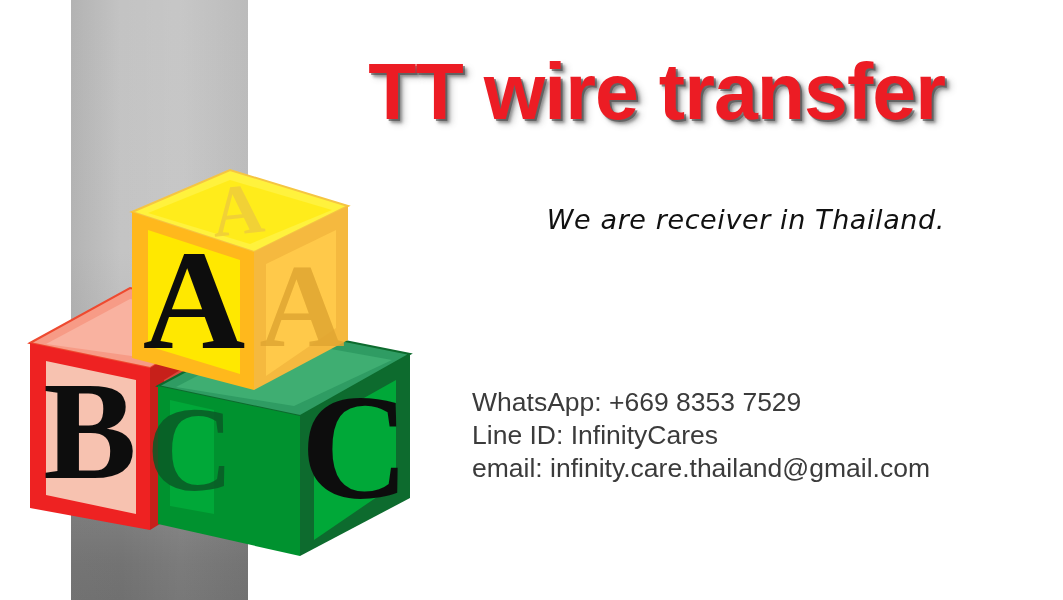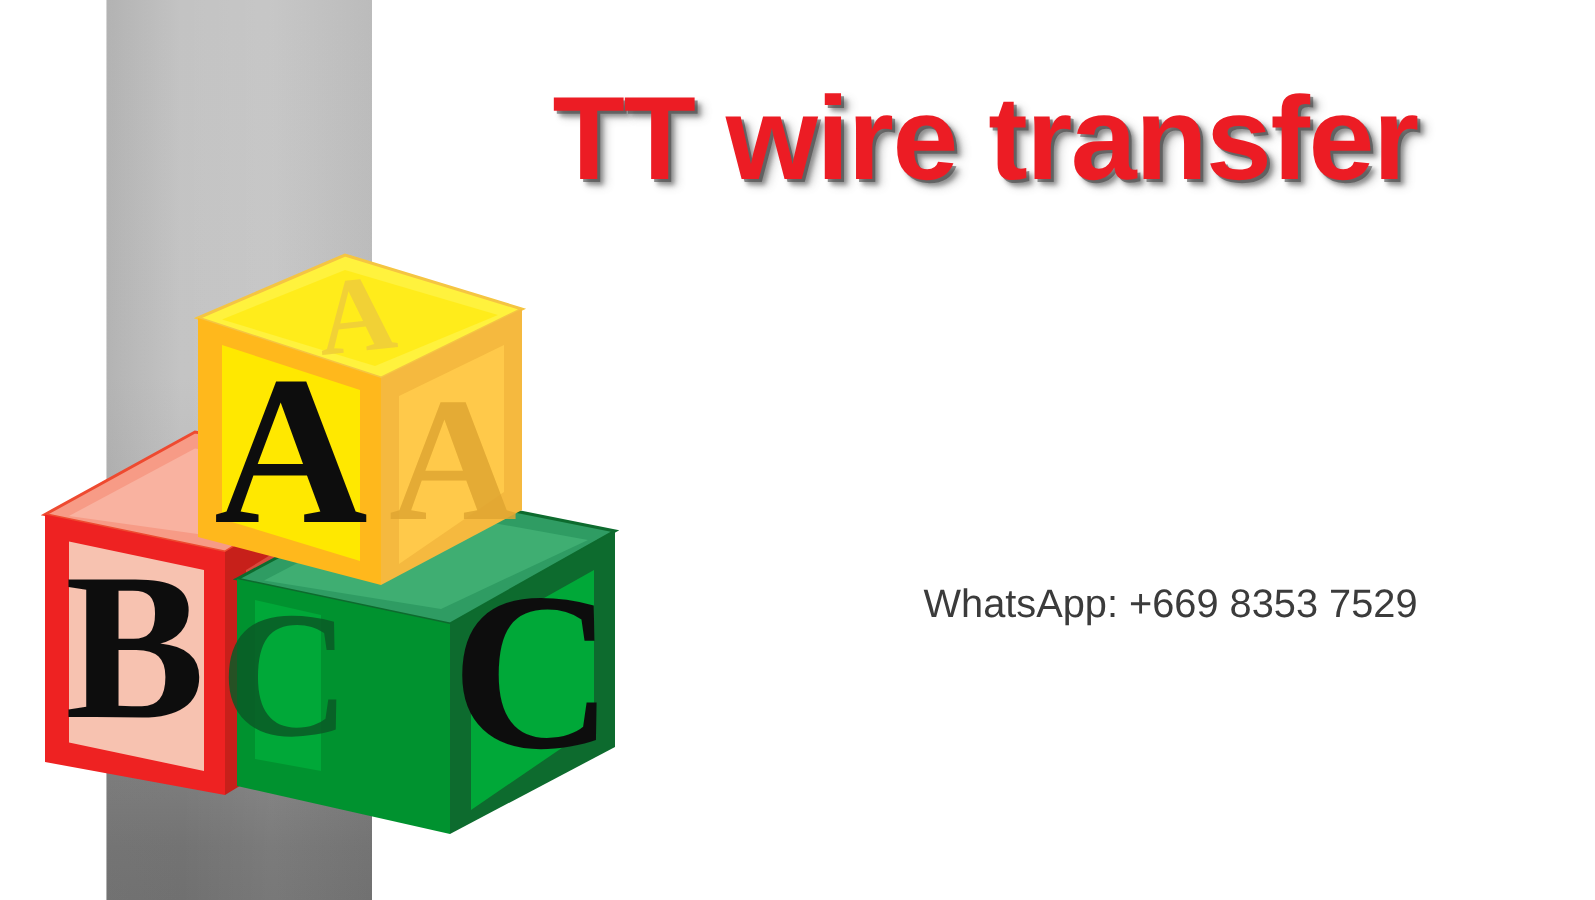--- a/index.html
+++ b/index.html
@@ -116,21 +116,21 @@
     font-weight: 400;
     font-size: 27px;
     line-height: 1.2;
     letter-spacing: 0.6px;
     color: #111111;
     white-space: nowrap;
   }
 
   #contact-list {
     position: absolute;
-    right: 8px;
+    right: 23px;
     top: 386px;
     text-align: left;
     list-style: none;
     margin: 0;
     padding: 0;
   }
   #contact-list li {
     font-family: "Liberation Sans", sans-serif;
     font-weight: 400;
     font-size: 26.5px;
@@ -192,19 +192,22 @@
       </g>
 
     </svg>
   </div>
 
   <div id="text-column">
 
     <div id="headline">TT wire transfer</div>
 
 
+    <div id="tagline">We are receiver in Thailand.</div>
 
     <ul id="contact-list">
       <li>WhatsApp: +669 8353 7529</li>
+      <li>Line ID: InfinityCares</li>
+      <li>email: infinity.care.thailand@gmail.com</li>
     </ul>
 
   </div>
 </div>
 
 </body></html>

